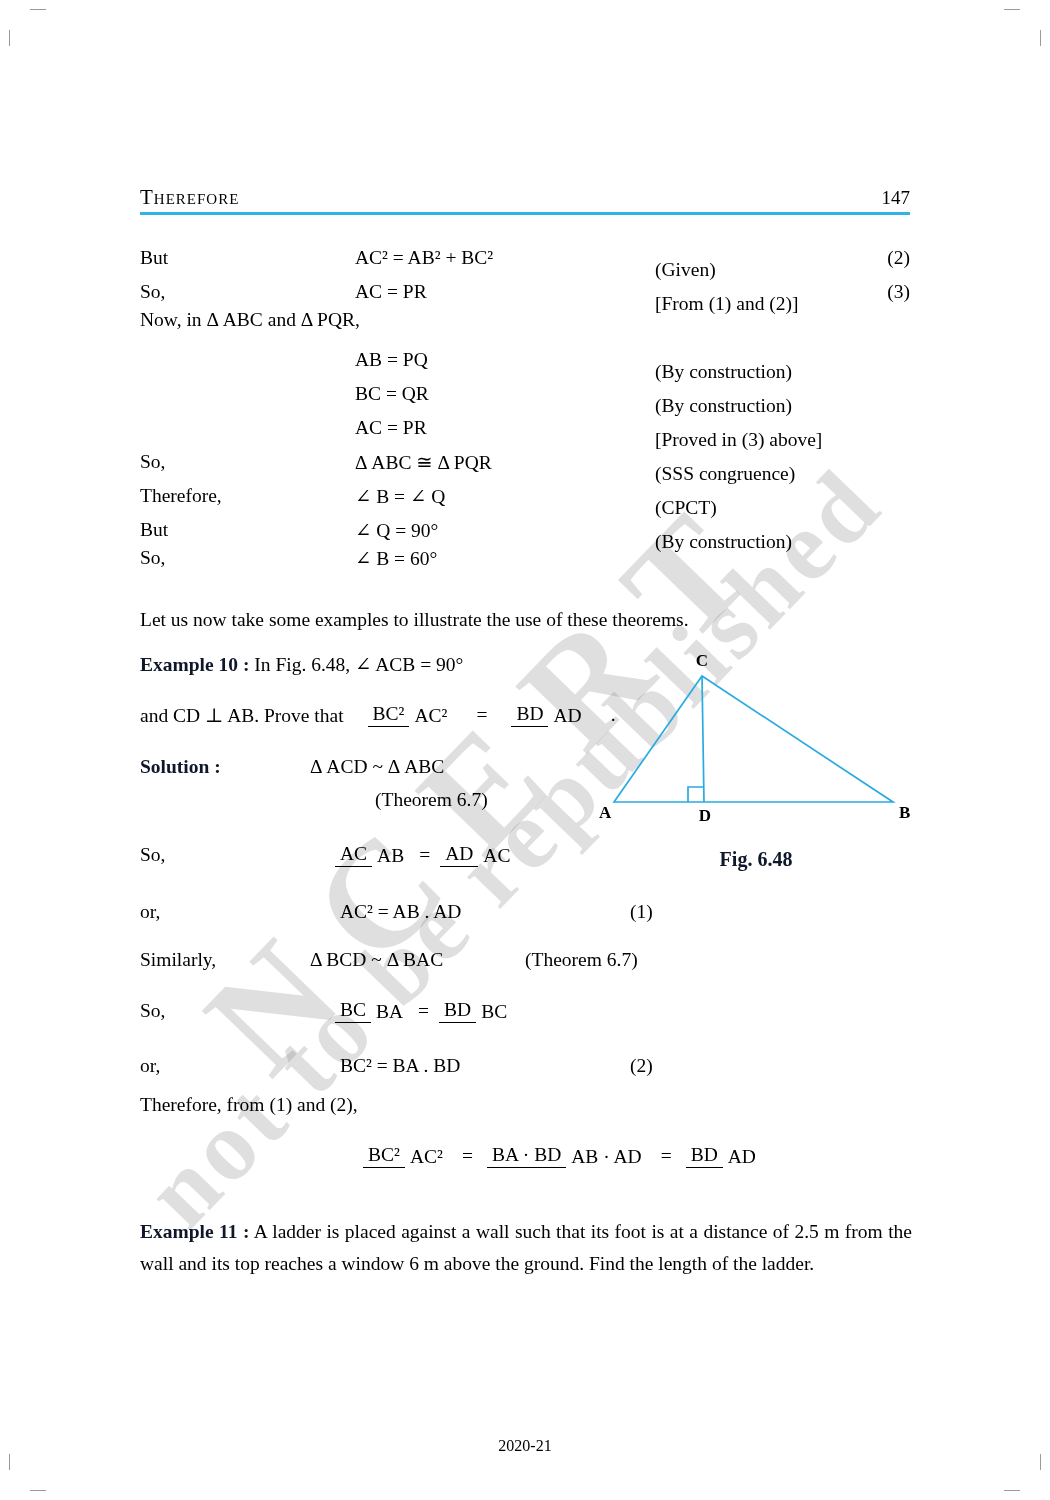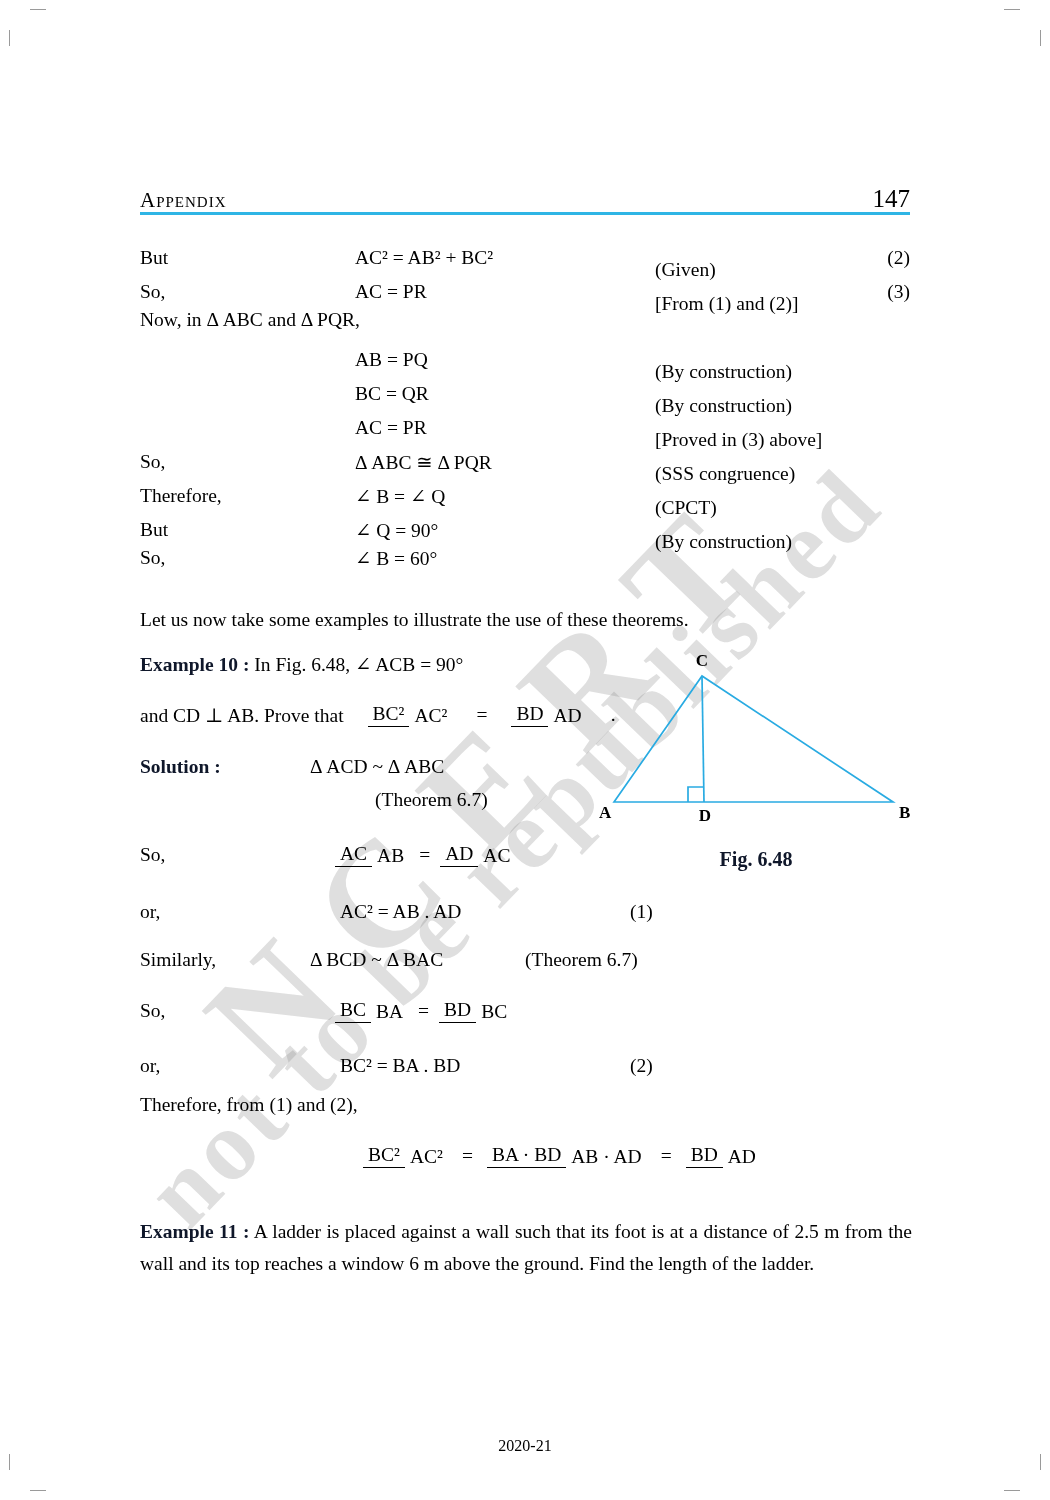--- a/index.html
+++ b/index.html
@@ -15,21 +15,21 @@
     position:absolute;z-index:0;color:#8a8a8a;opacity:0.27;font-weight:bold;
     white-space:nowrap;transform:rotate(-46deg);pointer-events:none;
     font-family:"Liberation Serif","DejaVu Serif",serif;
   }
   .wm1{left:120px;top:692px;font-size:150px;letter-spacing:45px;}
   .wm2{left:10px;top:790px;font-size:100px;letter-spacing:5px;}
   .content{position:absolute;inset:0;z-index:1;}
   
   .header{position:absolute;left:140px;top:185px;width:770px;display:flex;justify-content:space-between;align-items:baseline;}
   .htitle{font-variant:small-caps;font-size:21px;letter-spacing:1px;}
-  .hnum{font-size:25px;text-align:right;}
+  .hnum{font-size:19px;text-align:right;}
   .rule{position:absolute;left:140px;top:212px;width:770px;height:3px;background:#2fb5e5;}
   
   .proof{position:absolute;left:140px;top:235px;width:770px;font-size:19.5px;}
   .prow{display:grid;grid-template-columns:215px 250px 245px 1fr;height:34px;align-items:center;}
   .c-label{white-space:nowrap;}
   .c-eq{text-align:left;white-space:nowrap;}
   .c-reason{padding-left:50px;white-space:nowrap;margin-top:24px;}
   .c-num{text-align:right;}
   
   .note{position:absolute;left:140px;top:577px;width:770px;font-size:19.5px;}
@@ -75,21 +75,21 @@
   <div class="crop" style="left:30px;top:1490px;width:16px;height:1px;"></div>
   <div class="crop" style="left:1040px;top:1454px;width:1px;height:16px;"></div>
   <div class="crop" style="left:1004px;top:1490px;width:16px;height:1px;"></div>
 
   <div class="watermark wm1">NCERT</div>
   <div class="watermark wm2">not to be republished</div>
 
   <div class="content">
 
     <div class="header">
-      <span class="htitle">Appendix</span>
+      <span class="htitle">Therefore</span>
       <span class="hnum">147</span>
     </div>
     <div class="rule"></div>
 
     <div class="proof">
       <div class="prow">
         <span class="c-label">But</span>
         <span class="c-eq">AC² = AB² + BC²</span>
         <span class="c-reason">(Given)</span>
         <span class="c-num">(2)</span>

